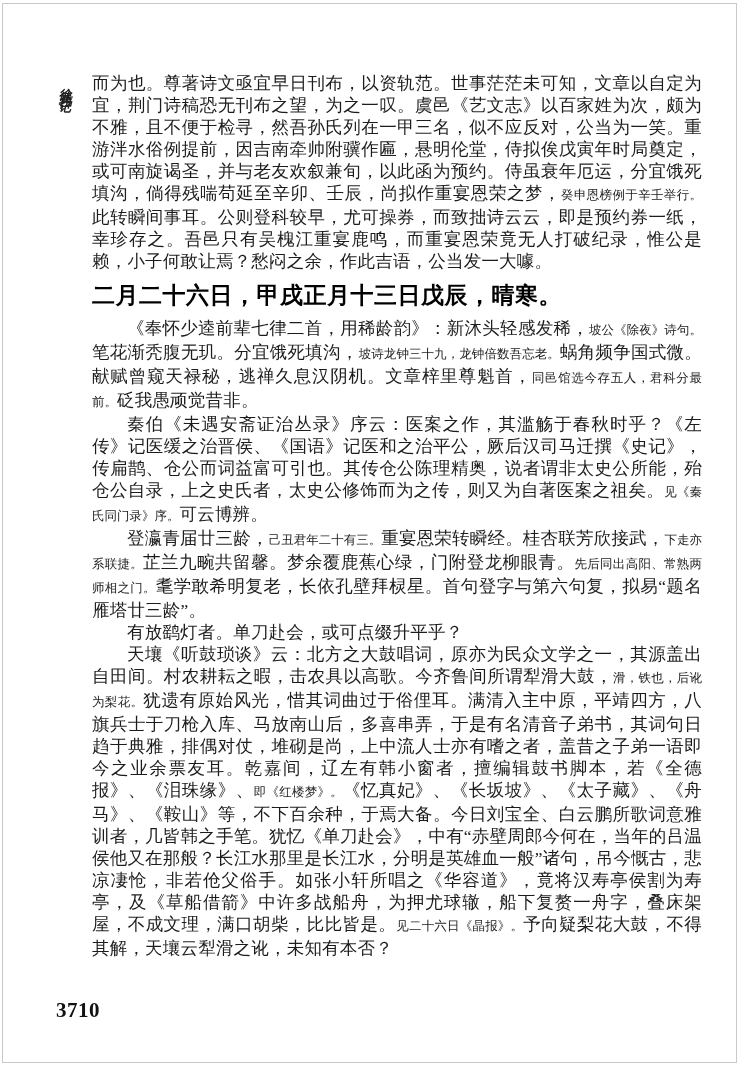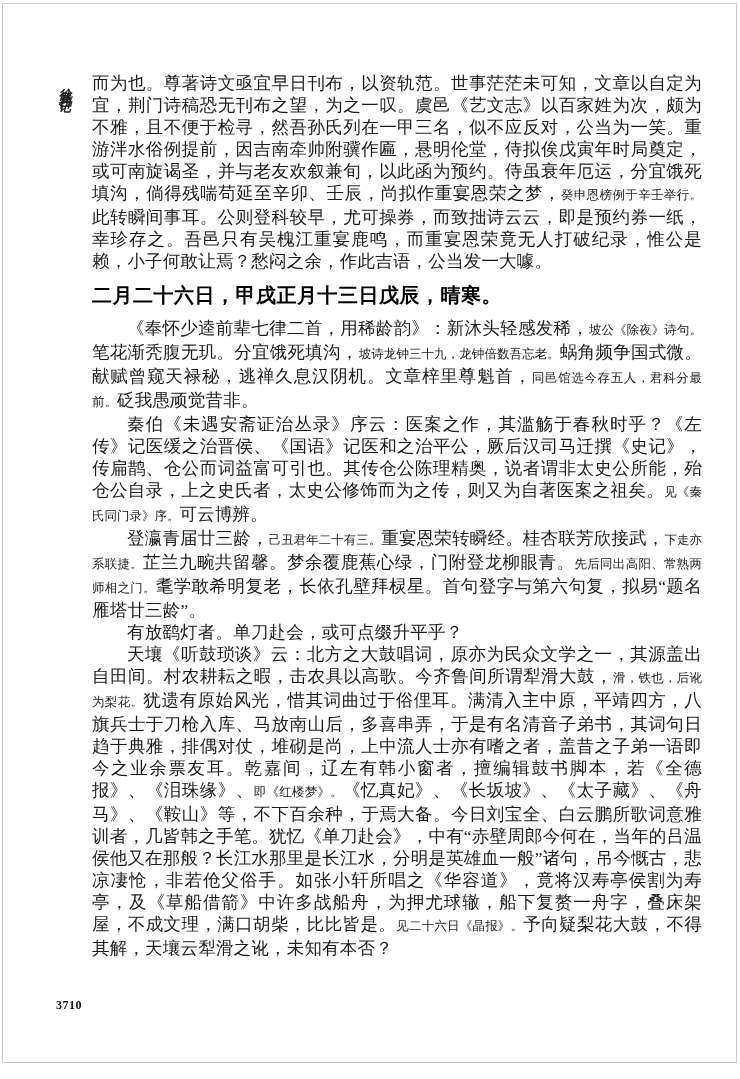--- a/index.html
+++ b/index.html
@@ -51,31 +51,31 @@
   }
   .para.indent {
     text-indent: 2em;
   }
   .para .small {
     font-size: 12.5px;
     letter-spacing: 0;
   }
   .heading {
     margin: 11px 0 9px 0;
-    font-size: 20px;
+    font-size: 23px;
     line-height: 25px;
     font-weight: bold;
     color: #000;
     letter-spacing: 0.5px;
   }
   .page-number {
     position: absolute;
     left: 56px;
     top: 998px;
-    font-size: 12px;
+    font-size: 21px;
     font-weight: bold;
     letter-spacing: 0.5px;
     color: #111;
   }
 </style>
 </head>
 <body>
 
 <div class="page-frame"></div>
 

